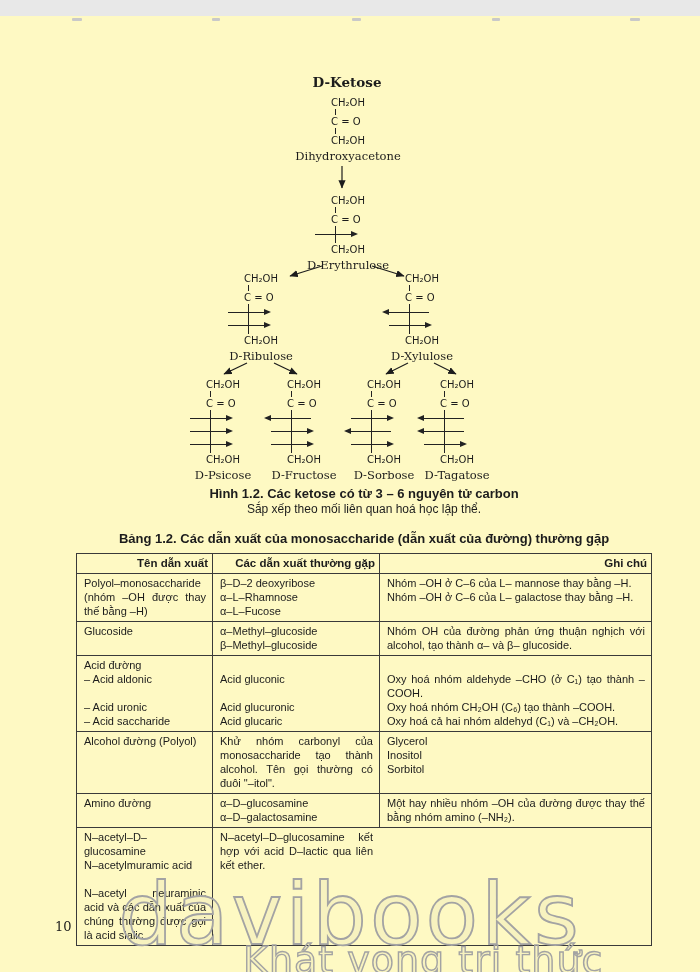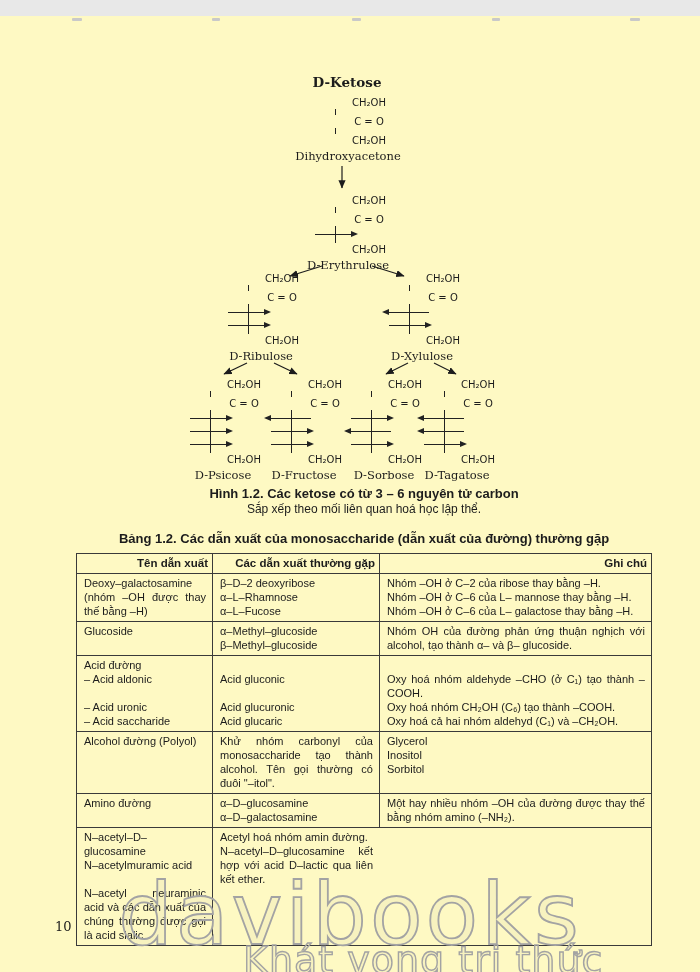--- a/index.html
+++ b/index.html
@@ -14,21 +14,21 @@
   
   .diagram{position:absolute; top:0; left:0; width:700px; height:470px;}
   .dk-title{
     position:absolute; top:58px; left:287px; width:120px; text-align:center;
     font-family:"DejaVu Serif","Liberation Serif",serif; font-weight:bold; font-size:13.5px;
   }
   .arrows-svg{position:absolute; top:0; left:0;}
   .struct{position:absolute; width:120px;}
   .frm{
     font-family:"DejaVu Sans",sans-serif; font-size:10px; line-height:13px;
-    padding-left:44px; text-align:center; white-space:nowrap;
+    padding-left:44px; text-align:left; white-space:nowrap;
   }
   .bond{width:1px; background:#222; margin-left:47.5px;}
   .b6{height:6px;} .b2{height:2px;}
   .cross{position:relative; width:120px; height:13px;}
   .cross i{display:block; position:absolute; background:#222;}
   .cross .cv{left:47.5px; top:0; bottom:0; width:1px;}
   .cross .ch{left:28px; width:40px; top:6px; height:1px;}
   .cross .ah{width:0; height:0; background:transparent; top:3px;
     border-top:3.5px solid transparent; border-bottom:3.5px solid transparent;}
   .cross .ah.r{left:64px; border-left:7px solid #222;}
@@ -267,30 +267,29 @@
 
     <div class="tbl">
       <div class="trow head">
         <div class="tcell">Tên dẫn xuất</div>
         <div class="tcell">Các dẫn xuất thường gặp</div>
         <div class="tcell">Ghi chú</div>
       </div>
       <div>
           <div class="trow">
             <div class="tcell col1">
-              <div class="ln">Deoxy–galactosamine</div>
+              <div class="ln">Polyol–monosaccharide</div>
               <div class="ln">(nhóm –OH được thay thế bằng –H)</div>
             </div>
             <div class="tcell col2">
               <div class="ln">β–D–2 deoxyribose</div>
               <div class="ln">α–L–Rhamnose</div>
               <div class="ln">α–L–Fucose</div>
             </div>
             <div class="tcell col3">
-              <div class="ln">Nhóm –OH ở C–2 của ribose thay bằng –H.</div>
               <div class="ln">Nhóm –OH ở C–6 của L– mannose thay bằng –H.</div>
               <div class="ln">Nhóm –OH ở C–6 của L– galactose thay bằng –H.</div>
             </div>
           </div>
           <div class="trow">
             <div class="tcell col1">
               <div class="ln">Glucoside</div>
             </div>
             <div class="tcell col2">
               <div class="ln">α–Methyl–glucoside</div>
@@ -348,21 +347,20 @@
             </div>
           </div>
           <div class="trow">
             <div class="tcell col2">
               <div class="ln">N–acetyl–D–glucosamine</div>
               <div class="ln">N–acetylmuramic acid</div>
               <div class="ln blank"></div>
               <div class="ln">N–acetyl neuraminic acid và các dẫn xuất của chúng thường được gọi là acid sialic</div>
             </div>
             <div class="tcell col3">
-              <div class="ln">Acetyl hoá nhóm amin đường.</div>
               <div class="ln">N–acetyl–D–glucosamine kết hợp với acid D–lactic qua liên kết ether.</div>
             </div>
           </div>
         </div>
     </div>
   </div>
 
   <div class="wm-brand">davibooks</div>
   <div class="wm-tagline">Khát vọng tri thức</div>
   <div class="page-num">10</div>

